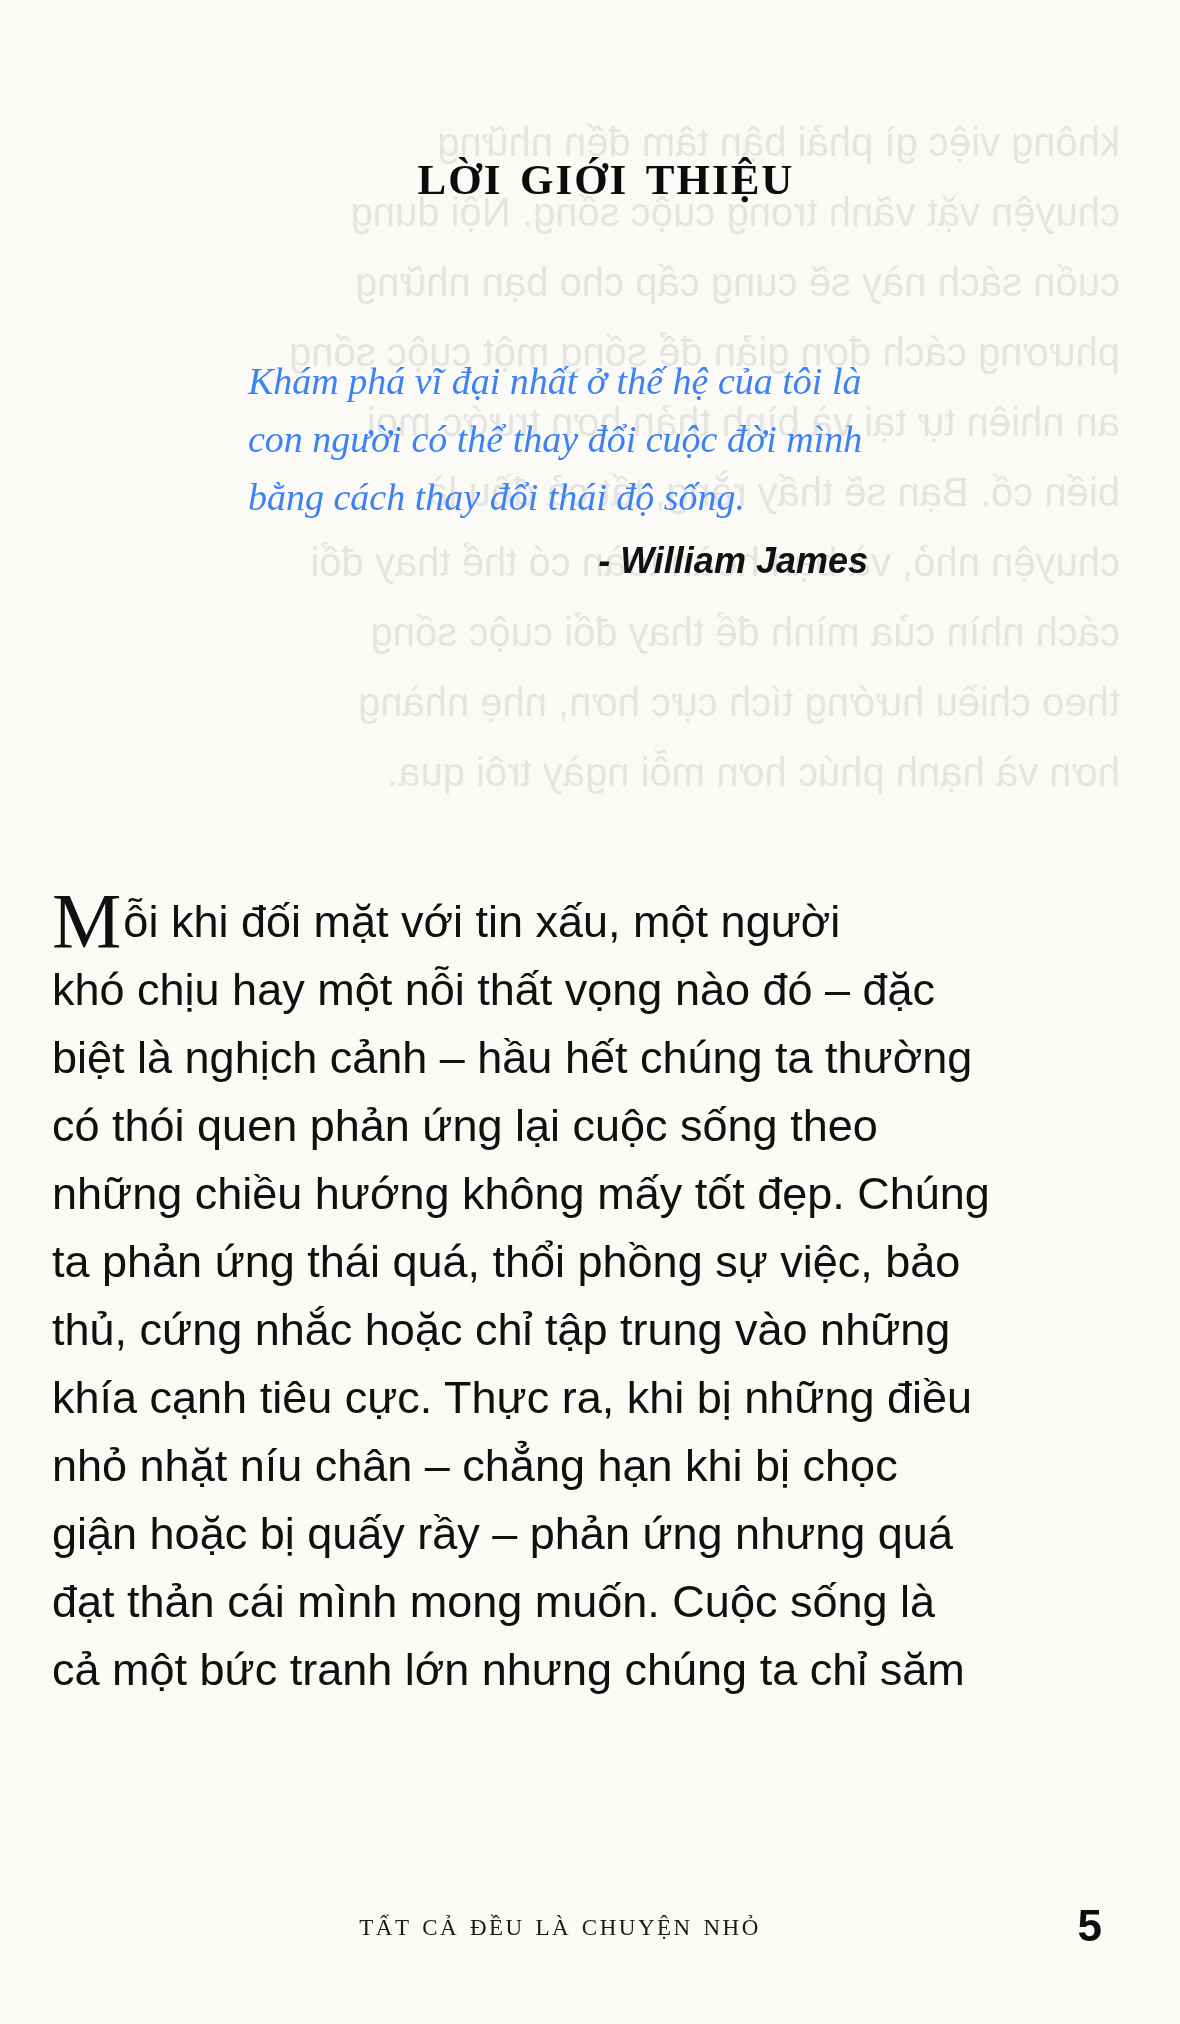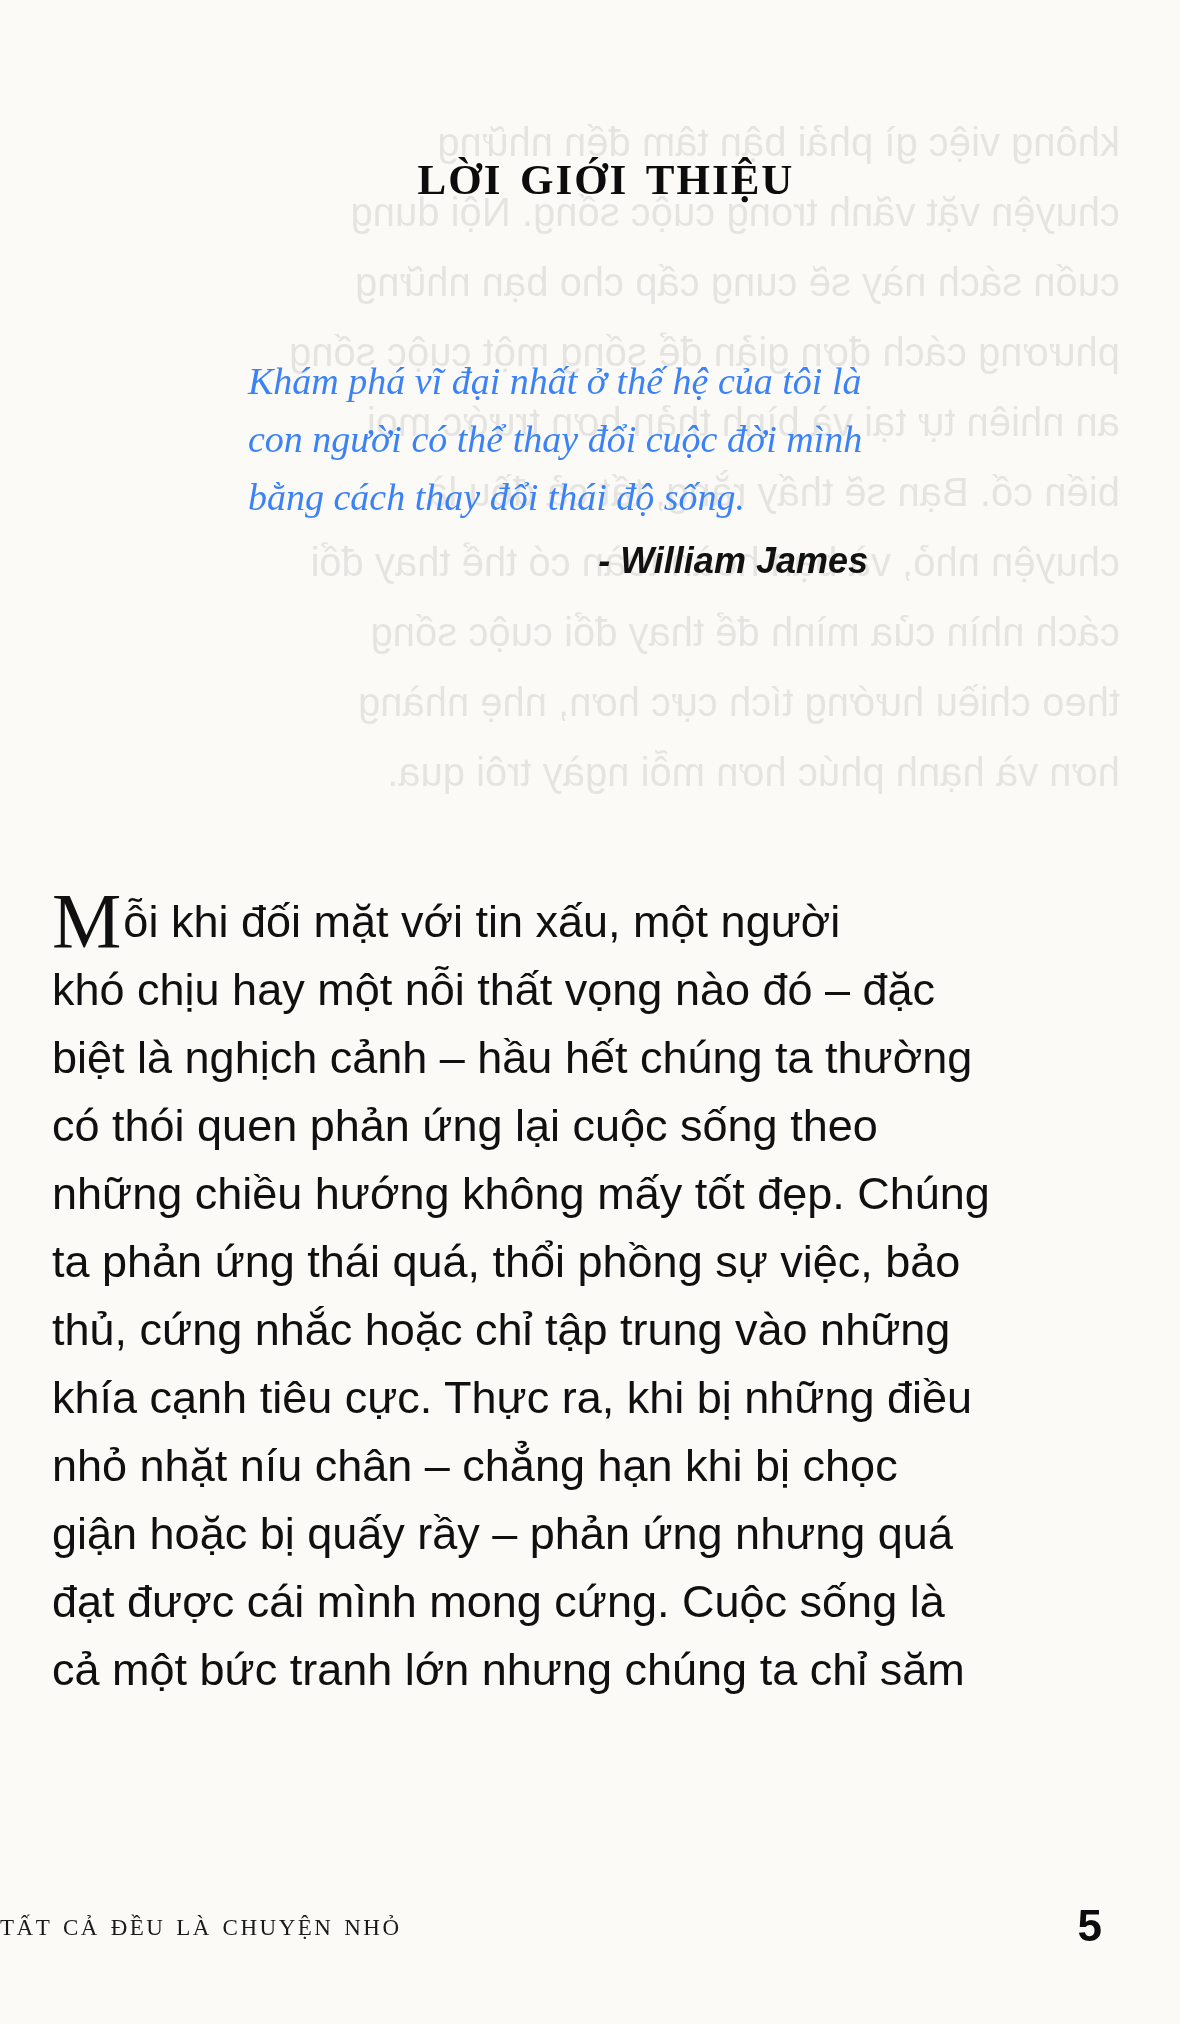--- a/index.html
+++ b/index.html
@@ -132,21 +132,21 @@
     bottom: 58px;
     left: 0;
     width: 1180px;
     height: 60px;
   }
   .footer-title {
     position: absolute;
     left: 0;
     top: 0;
     width: 1180px;
-    text-align: left;
+    text-align: center;
     font-family: "Liberation Serif", serif;
     font-size: 33px;
     letter-spacing: 2.5px;
     color: #1a1a1a;
     font-variant: small-caps;
     text-transform: lowercase;
     padding-right: 60px;
     box-sizing: border-box;
   }
   .folio {
@@ -193,21 +193,21 @@
       <span class="para-line"><span class="dropcap">M</span><span>ỗi khi đối mặt với tin xấu, một người</span></span>
       <span class="para-line">khó chịu hay một nỗi thất vọng nào đó – đặc</span>
       <span class="para-line">biệt là nghịch cảnh – hầu hết chúng ta thường</span>
       <span class="para-line">có thói quen phản ứng lại cuộc sống theo</span>
       <span class="para-line">những chiều hướng không mấy tốt đẹp. Chúng</span>
       <span class="para-line">ta phản ứng thái quá, thổi phồng sự việc, bảo</span>
       <span class="para-line">thủ, cứng nhắc hoặc chỉ tập trung vào những</span>
       <span class="para-line">khía cạnh tiêu cực. Thực ra, khi bị những điều</span>
       <span class="para-line">nhỏ nhặt níu chân – chẳng hạn khi bị chọc</span>
       <span class="para-line">giận hoặc bị quấy rầy – phản ứng nhưng quá</span>
-      <span class="para-line">đạt được cái mình mong cứng. Cuộc sống là</span>
+      <span class="para-line">đạt thản cái mình mong muốn. Cuộc sống là</span>
       <span class="para-line">cả một bức tranh lớn nhưng chúng ta chỉ săm</span>
     </div>
 
     <div class="footer">
       <div class="footer-title">Tất Cả Đều Là Chuyện Nhỏ</div>
       <div class="folio">5</div>
     </div>
 
   </div>
 </div>

